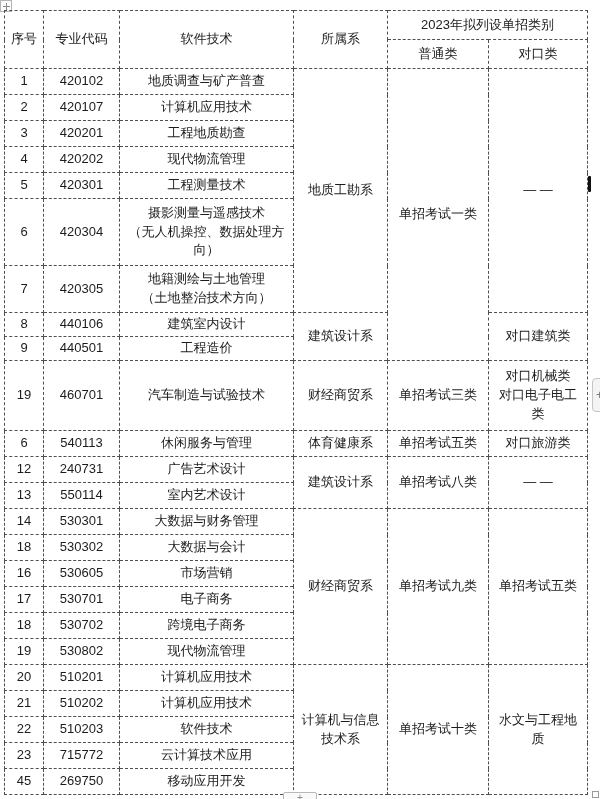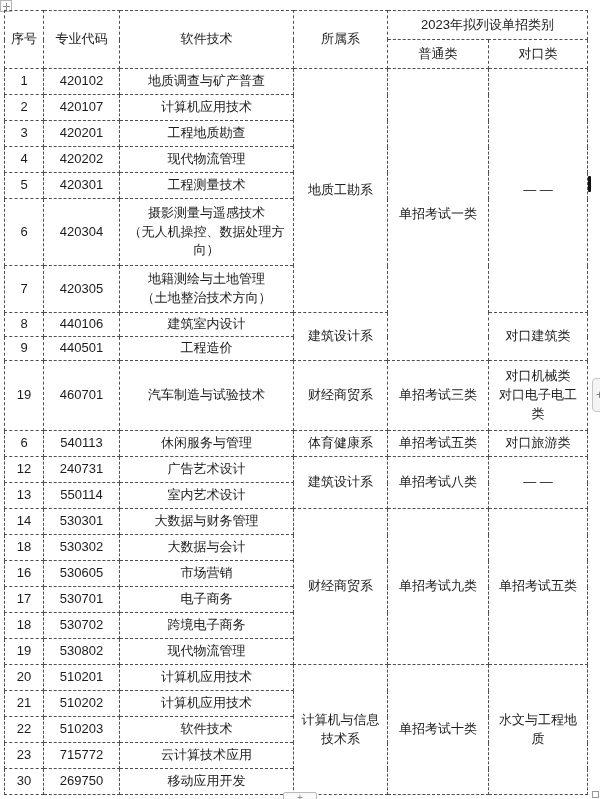--- a/index.html
+++ b/index.html
@@ -218,21 +218,21 @@
     <td>22</td>
     <td>510203</td>
     <td>软件技术</td>
   </tr>
   <tr class="h26">
     <td>23</td>
     <td>715772</td>
     <td>云计算技术应用</td>
   </tr>
   <tr class="h26">
-    <td>30</td>
+    <td>45</td>
     <td>269750</td>
     <td>移动应用开发</td>
   </tr>
 </tbody>
   </table>
 
 <div class="cursor-mark"></div>
 
 <div class="side-insert">+</div>
 

